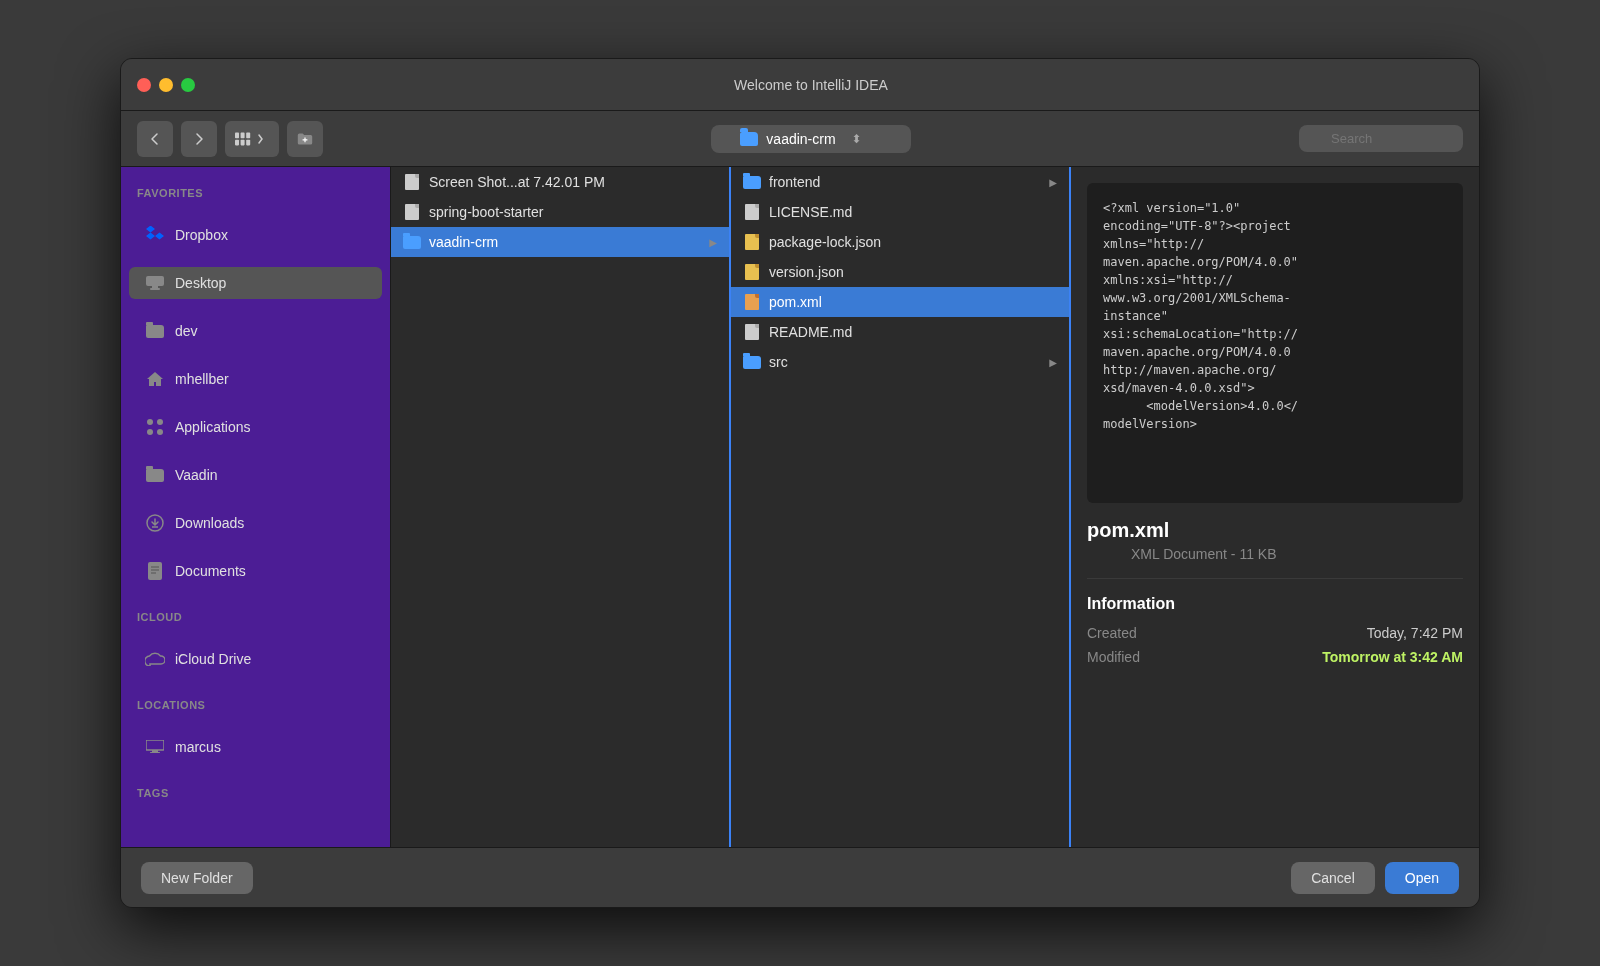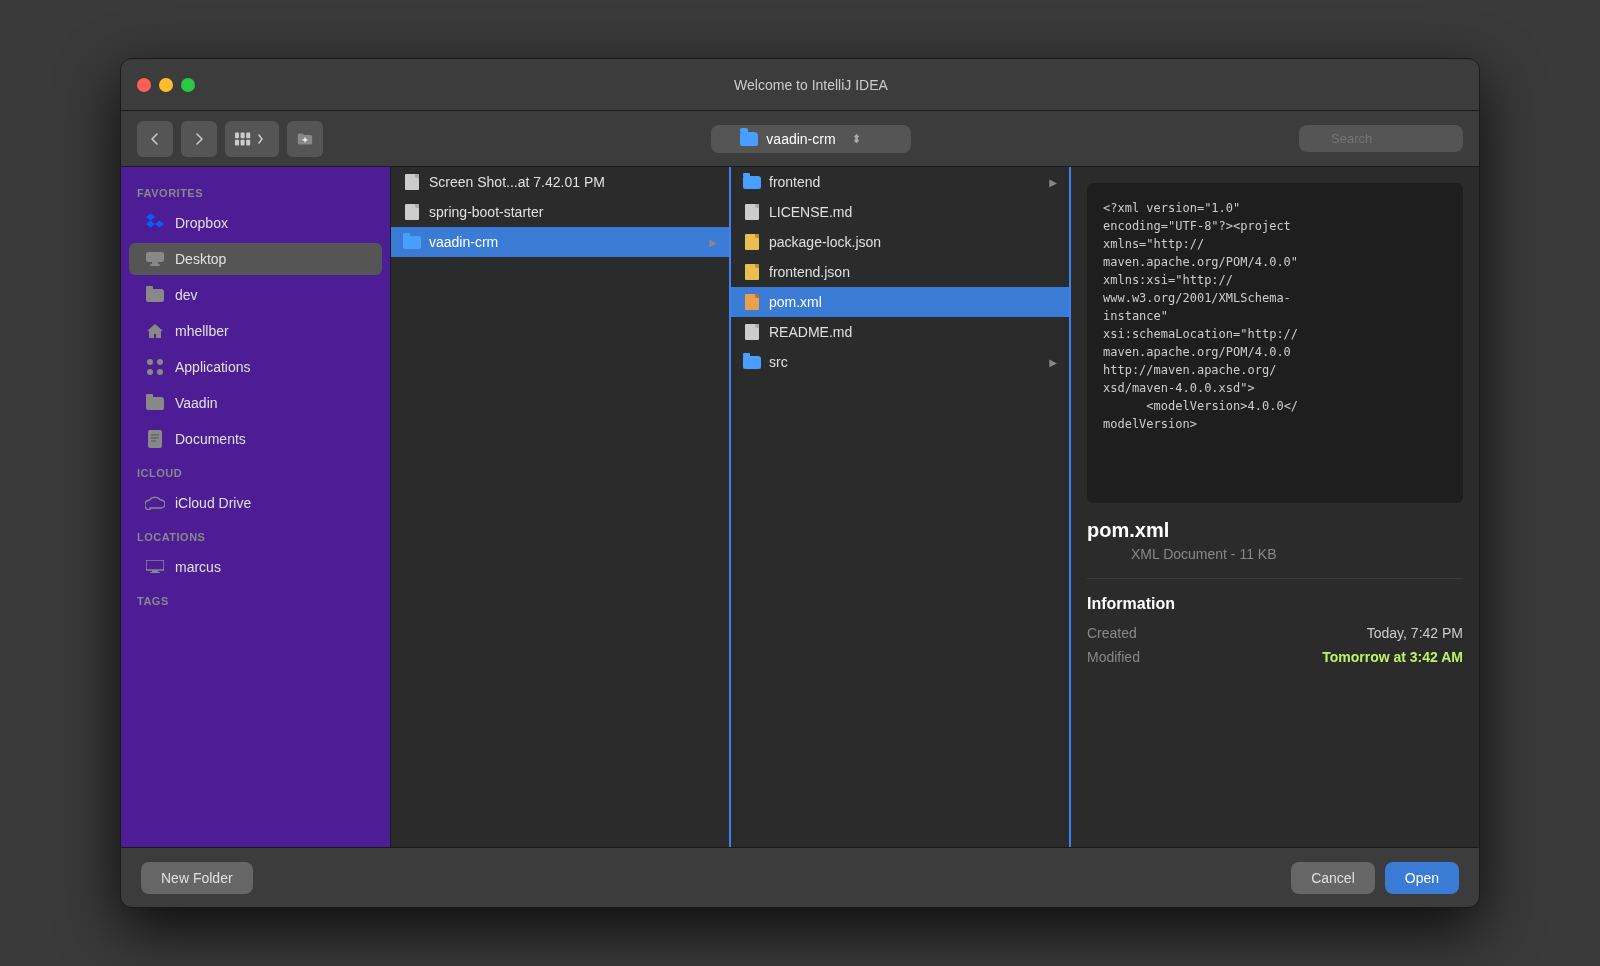--- a/index.html
+++ b/index.html
@@ -164,21 +164,21 @@
       text-transform: uppercase;
       padding: 8px 16px 4px;
       letter-spacing: 0.5px;
     }
     .sidebar-item {
       display: flex;
       align-items: center;
       padding: 6px 16px;
       cursor: pointer;
       border-radius: 6px;
-      margin: 4px 8px;
+      margin: 16px 8px;
       gap: 10px;
       color: #e0e0e0;
       font-size: 14px;
     }
     .sidebar-item.active { background: #555555; }
     .sidebar-icon {
       width: 20px;
       height: 20px;
       display: flex;
       align-items: center;
@@ -470,20 +470,30 @@
         <span>Applications</span>
       </div>
 
       <div class="sidebar-item">
         <div class="sidebar-icon">
           <div class="folder-sm gray"></div>
         </div>
         <span>Vaadin</span>
       </div>
 
+      <div class="sidebar-item">
+        <div class="sidebar-icon">
+          <svg width="18" height="18" viewBox="0 0 18 18">
+              <circle cx="9" cy="9" r="8" fill="none" stroke="#888" stroke-width="1.5"></circle>
+              <path d="M9 5v5M6 8l3 3 3-3" stroke="#888" stroke-width="1.5" fill="none" stroke-linecap="round"></path>
+              <line x1="6" y1="13" x2="12" y2="13" stroke="#888" stroke-width="1.5"></line>
+            </svg>
+        </div>
+        <span>Downloads</span>
+      </div>
 
       <div class="sidebar-item">
         <div class="sidebar-icon">
           <svg width="14" height="18" viewBox="0 0 14 18">
               <rect x="0" y="0" width="14" height="18" rx="2" fill="#888"></rect>
               <path d="M3 5h8M3 8h8M3 11h5" stroke="#555" stroke-width="1" fill="none"></path>
             </svg>
         </div>
         <span>Documents</span>
       </div>
@@ -556,21 +566,21 @@
         <div class="file-item">
           <div class="file-item-icon">
             <div class="doc-icon json"></div>
           </div>
           <span>package-lock.json</span>
         </div>
         <div class="file-item">
           <div class="file-item-icon">
             <div class="doc-icon json"></div>
           </div>
-          <span>frontend.json</span>
+          <span>version.json</span>
         </div>
         <div class="file-item selected">
           <div class="file-item-icon">
             <div class="doc-icon xml"></div>
           </div>
           <span>pom.xml</span>
         </div>
         <div class="file-item">
           <div class="file-item-icon">
             <div class="doc-icon md"></div>

